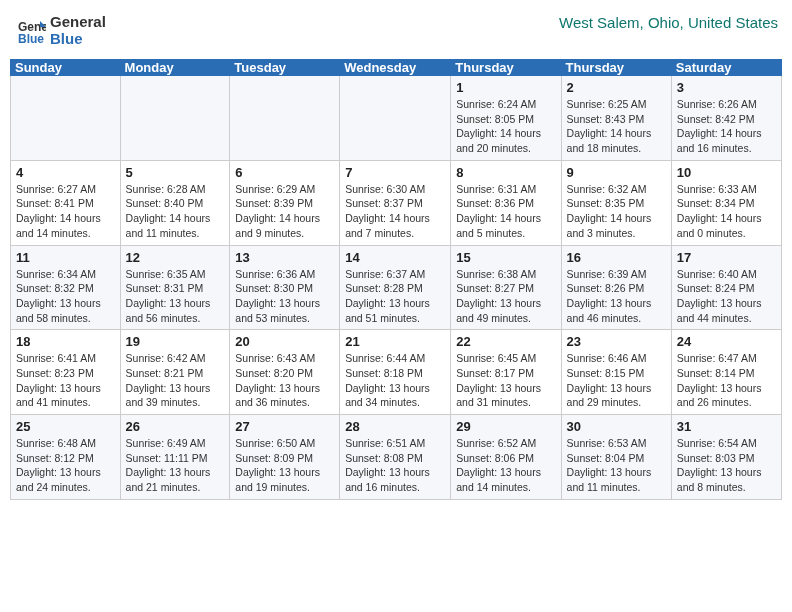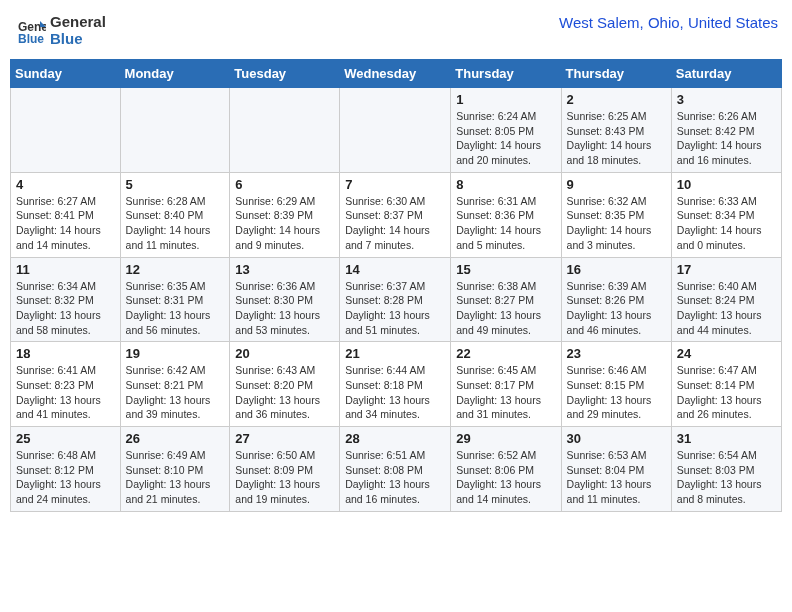--- a/index.html
+++ b/index.html
@@ -45,33 +45,33 @@
       text-align: right;
     }
     .month-title {
       font-size: 36px;
       font-weight: bold;
       color: #333;
       line-height: 1.1;
     }
     .location {
       font-size: 15px;
-      color: #1d4ed8;
+      color: #0f766e;
     }
     .calendar {
       width: 100%;
       border-collapse: collapse;
       border: 1px solid #ccc;
     }
     .calendar th {
       background: #2a6db5;
       color: #fff;
       font-size: 13px;
       font-weight: bold;
-      padding: 6px 4px;
+      padding: 0 4px;
       text-align: left;
       border: 1px solid #2a6db5;
     }
     .calendar td {
       vertical-align: top;
       border: 1px solid #ccc;
       padding: 4px 5px;
       width: 113px;
       min-height: 80px;
       background: #fff;
@@ -315,21 +315,21 @@
         <td>
           <span class="day-num">25</span>
           <div class="day-info" style="white-space: pre-line;">Sunrise: 6:48 AM
 Sunset: 8:12 PM
 Daylight: 13 hours
 and 24 minutes.</div>
         </td>
         <td>
           <span class="day-num">26</span>
           <div class="day-info" style="white-space: pre-line;">Sunrise: 6:49 AM
-Sunset: 8:10 PM
+Sunset: 11:11 PM
 Daylight: 13 hours
 and 21 minutes.</div>
         </td>
         <td>
           <span class="day-num">27</span>
           <div class="day-info" style="white-space: pre-line;">Sunrise: 6:50 AM
 Sunset: 8:09 PM
 Daylight: 13 hours
 and 19 minutes.</div>
         </td>

